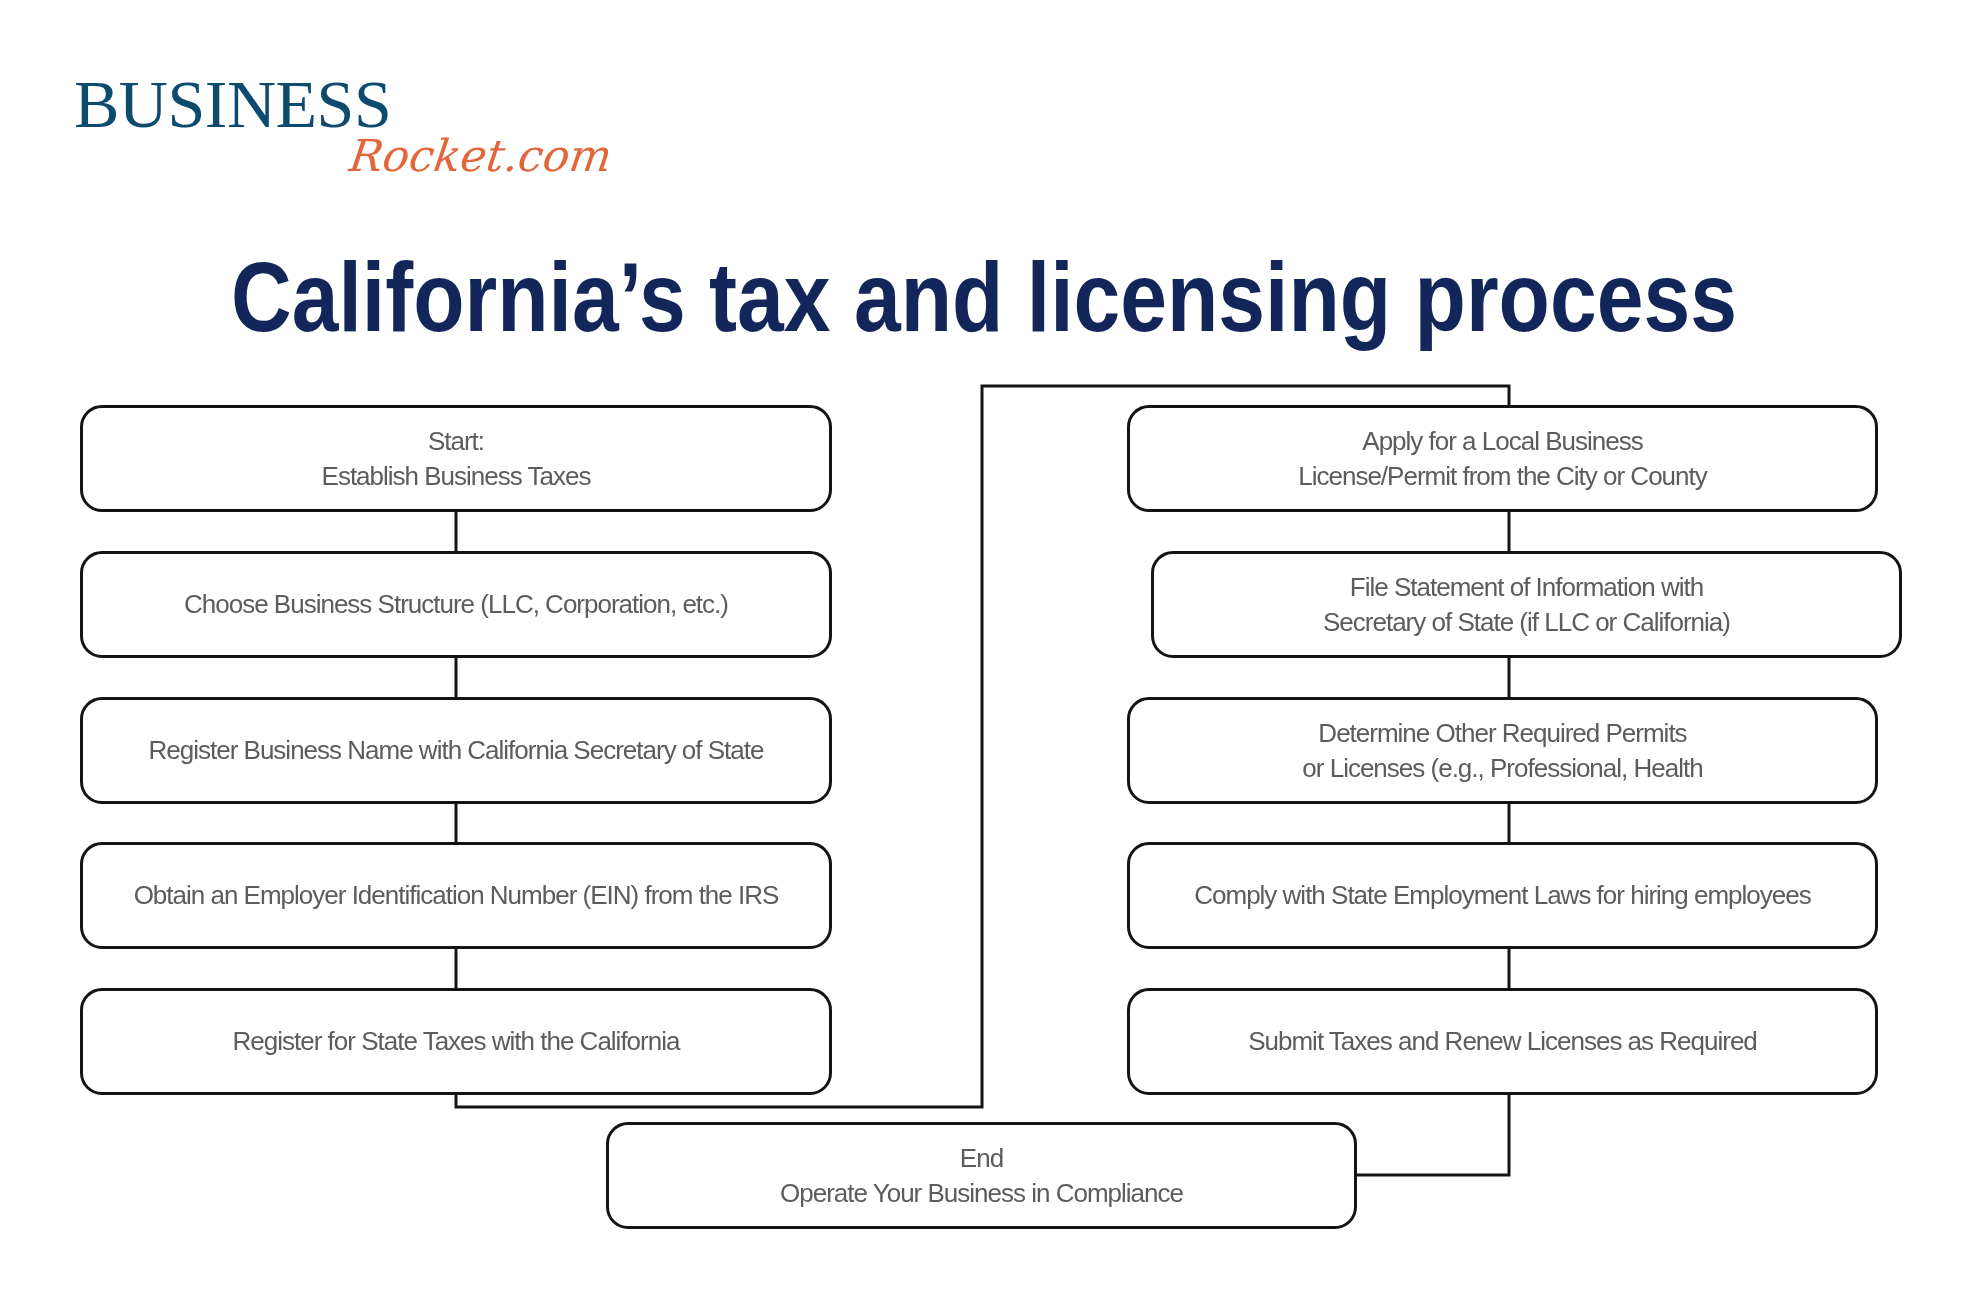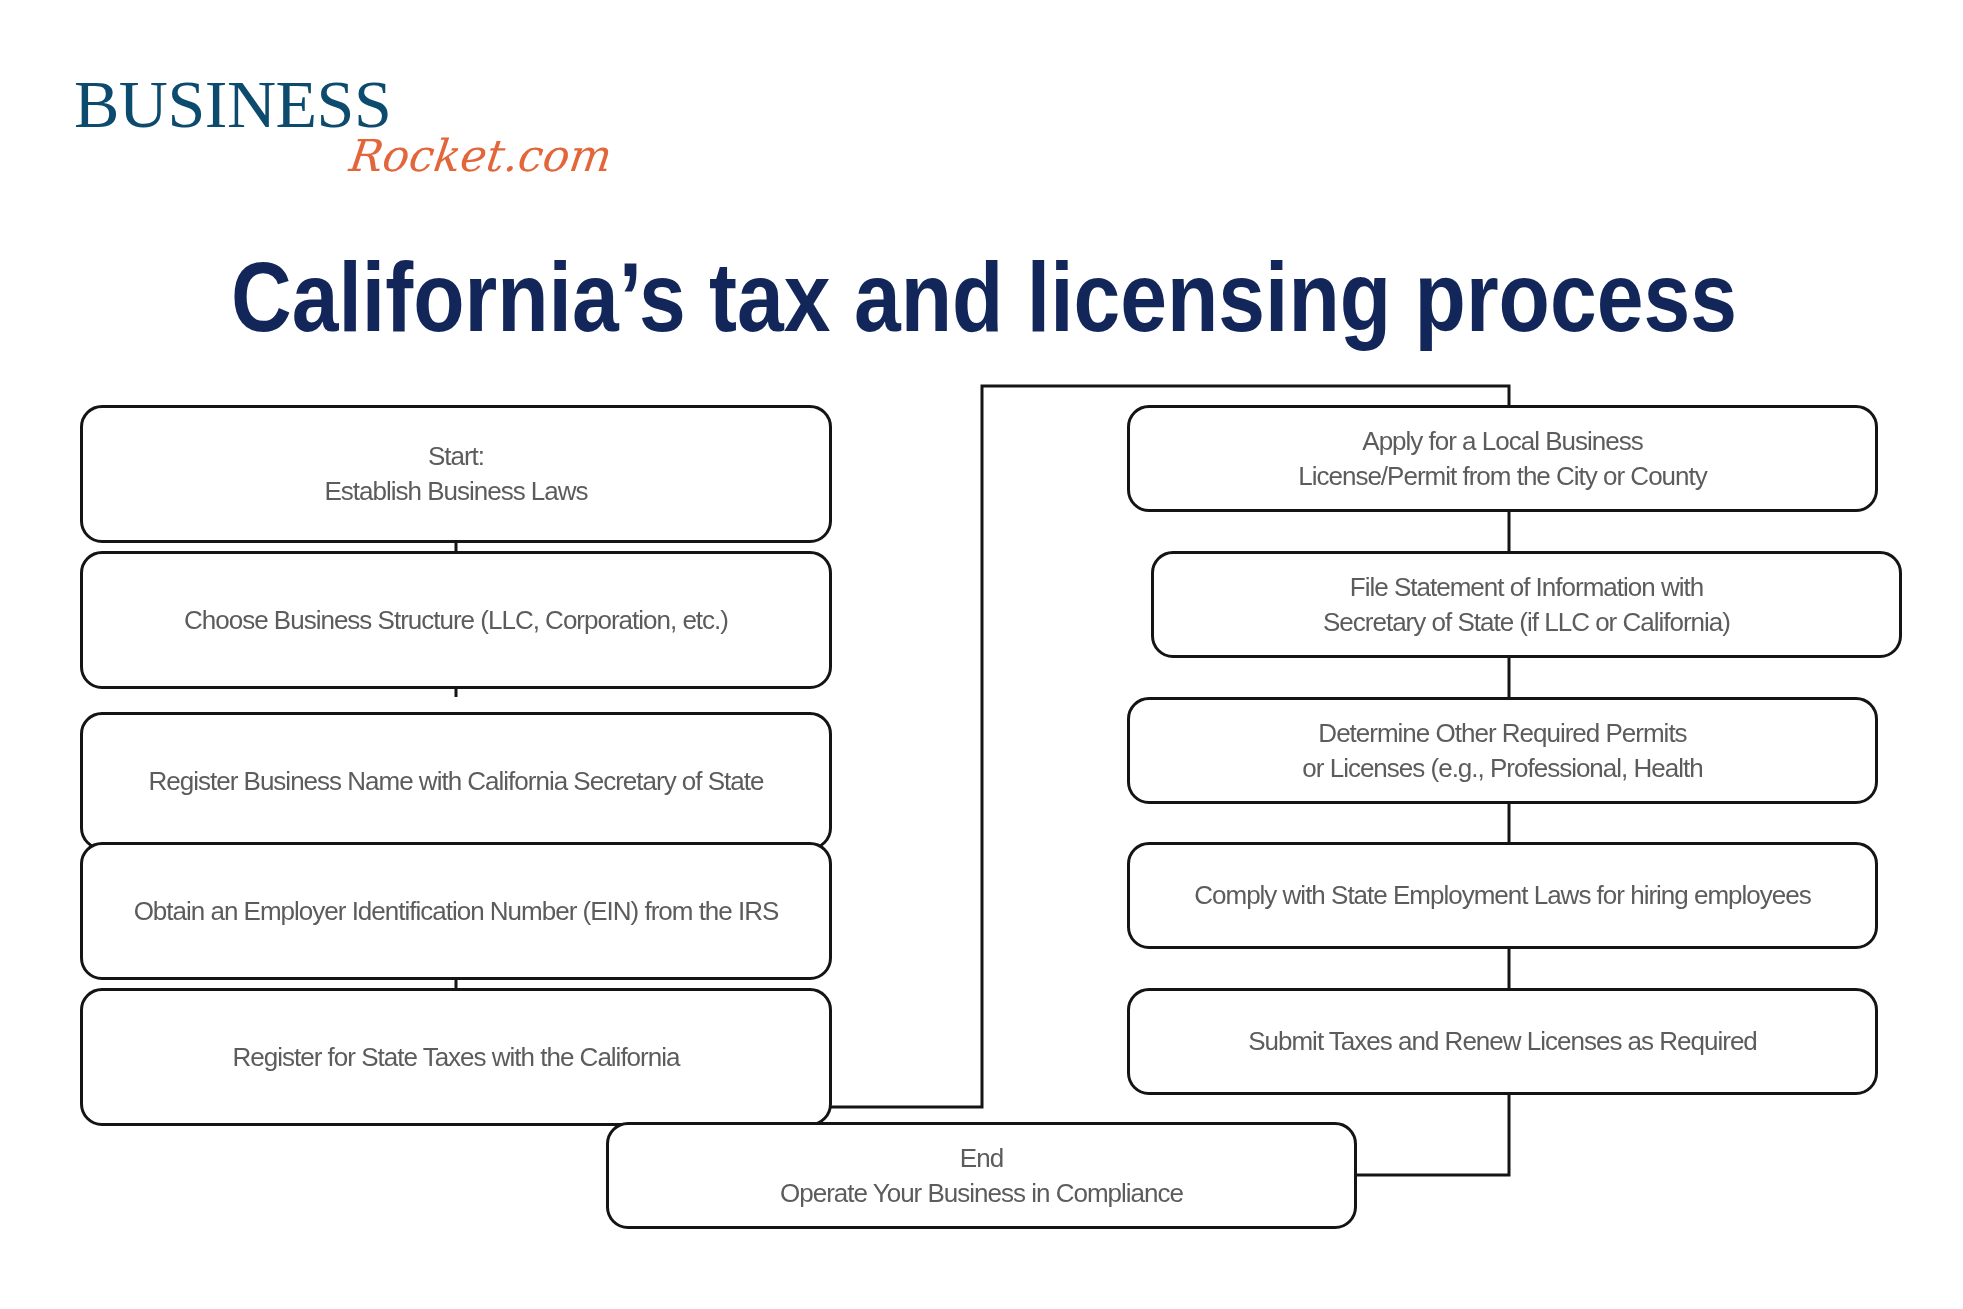--- a/index.html
+++ b/index.html
@@ -20,21 +20,21 @@
   .box {
     position:absolute; box-sizing:border-box;
     border:3px solid #141414; border-radius:22px; background:#ffffff;
     display:flex; flex-direction:column; align-items:center; justify-content:center;
     text-align:center;
   }
   .box-line {
     font-family:"Liberation Sans", sans-serif; font-size:26px; line-height:35px;
     color:#5c5c5c; letter-spacing:-1px; white-space:nowrap;
   }
-  .left-col { left:80px; width:752px; height:138px; }
+  .left-col { left:80px; width:752px; height:107px; }
   .right-col { left:1127px; width:751px; height:107px; }
 </style>
 </head>
 <body>
 
 <div class="logo-business">BUSINESS</div>
 <div class="logo-rocket">Rocket.com</div>
 
 <svg class="title-svg" viewBox="0 0 1963 130" xmlns="http://www.w3.org/2000/svg">
   <text class="title-text" x="231" y="101" textLength="1506" lengthAdjust="spacingAndGlyphs">California’s tax and licensing process</text>
@@ -54,26 +54,26 @@
     <line x1="1509" y1="658" x2="1509" y2="697"></line>
     <line x1="1509" y1="804" x2="1509" y2="842"></line>
     <line x1="1509" y1="949" x2="1509" y2="988"></line>
 
     <polyline points="1509,1095 1509,1175 1357,1175"></polyline>
   </g>
 </svg>
 
 <div class="box left-col" style="top:405px;">
   <div class="box-line">Start:</div>
-  <div class="box-line">Establish Business Laws</div>
+  <div class="box-line">Establish Business Taxes</div>
 </div>
 <div class="box left-col" style="top:551px;">
   <div class="box-line">Choose Business Structure (LLC, Corporation, etc.)</div>
 </div>
-<div class="box left-col" style="top:712px;">
+<div class="box left-col" style="top:697px;">
   <div class="box-line">Register Business Name with California Secretary of State</div>
 </div>
 <div class="box left-col" style="top:842px;">
   <div class="box-line">Obtain an Employer Identification Number (EIN) from the IRS</div>
 </div>
 <div class="box left-col" style="top:988px;">
   <div class="box-line">Register for State Taxes with the California</div>
 </div>
 
 <div class="box right-col" style="top:405px;">

